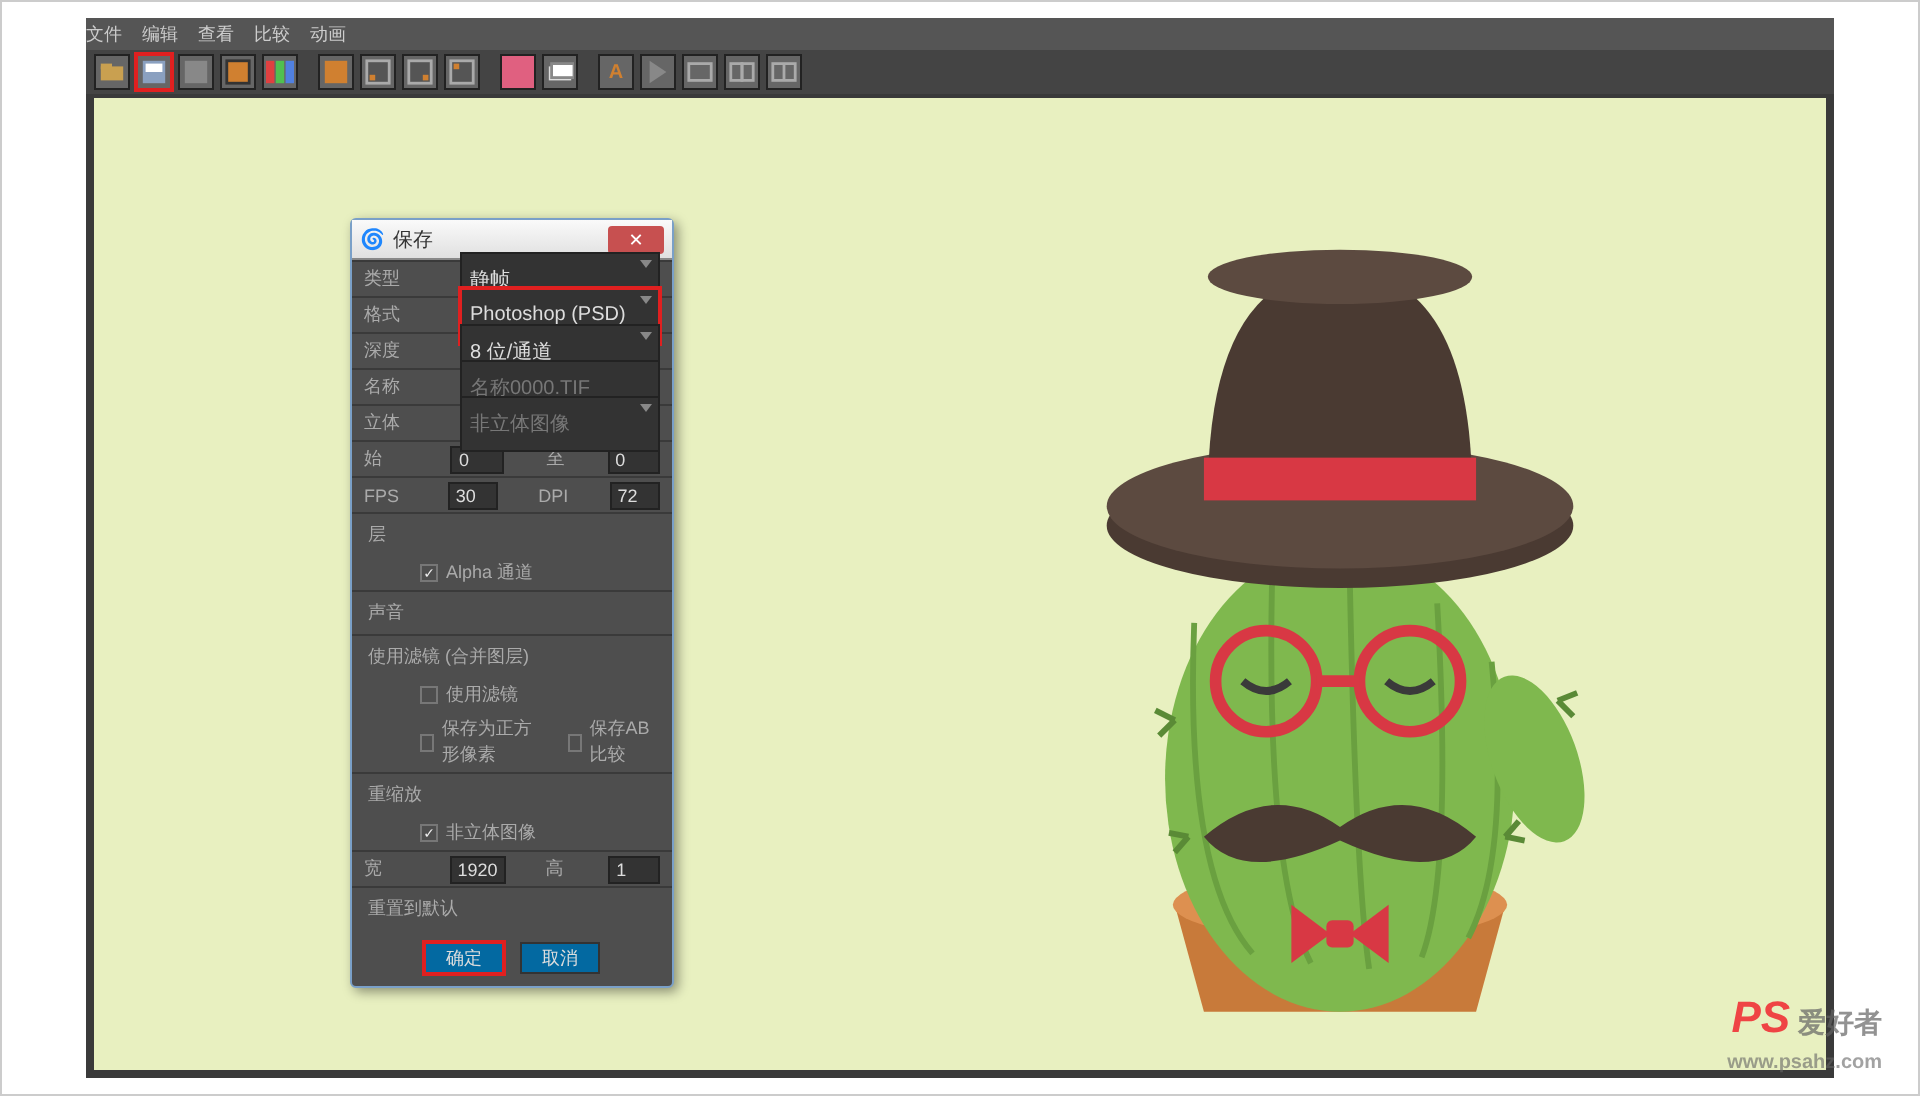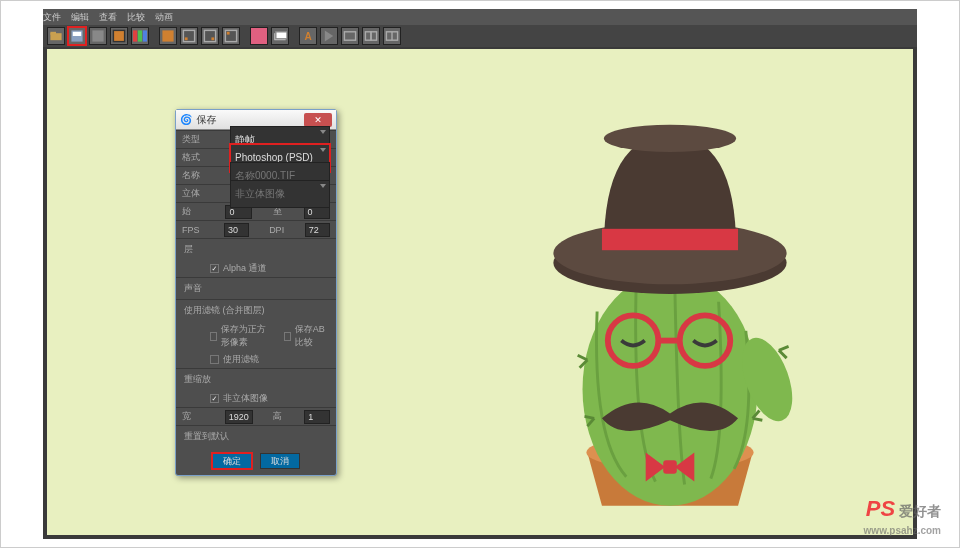--- a/index.html
+++ b/index.html
@@ -201,20 +201,27 @@
         </div>
 
     <div class="row">
           <span class="lbl">格式</span>
       <div class="fld hl">
             <span>Photoshop (PSD)</span>
             <span class="tri"></span>
           </div>
         </div>
 
+    <div class="row">
+          <span class="lbl">深度</span>
+      <div class="fld">
+            <span>8 位/通道</span>
+            <span class="tri"></span>
+          </div>
+        </div>
 
     <div class="row">
           <span class="lbl">名称</span>
       <div class="fld" style="color:#777">
             <span>名称0000.TIF</span>
           </div>
         </div>
 
     <div class="row">
           <span class="lbl">立体</span>
@@ -239,25 +246,25 @@
     </div>
 
     <div class="section-lbl">层</div>
     <div class="chk">
       <span class="box">✓</span>
       <span>Alpha 通道</span>
     </div>
     <div class="section-lbl">声音</div>
 
     <div class="section-lbl">使用滤镜 (合并图层)</div>
-    <div class="chk"><span class="box"></span><span>保存为正方形像素</span>&nbsp;&nbsp;<span class="box"></span><span>保存AB比较</span></div>
     <div class="chk">
           <span class="box"></span>
           <span>使用滤镜</span>
         </div>
+    <div class="chk"><span class="box"></span><span>保存为正方形像素</span>&nbsp;&nbsp;<span class="box"></span><span>保存AB比较</span></div>
 
     <div class="section-lbl">重缩放</div>
     <div class="chk">
           <span class="box">✓</span>
           <span>非立体图像</span>
         </div>
     <div class="row">
       <span class="lbl">宽</span>
       <div class="sm">1920</div>
       <span class="lbl" style="width:14px">高</span>

